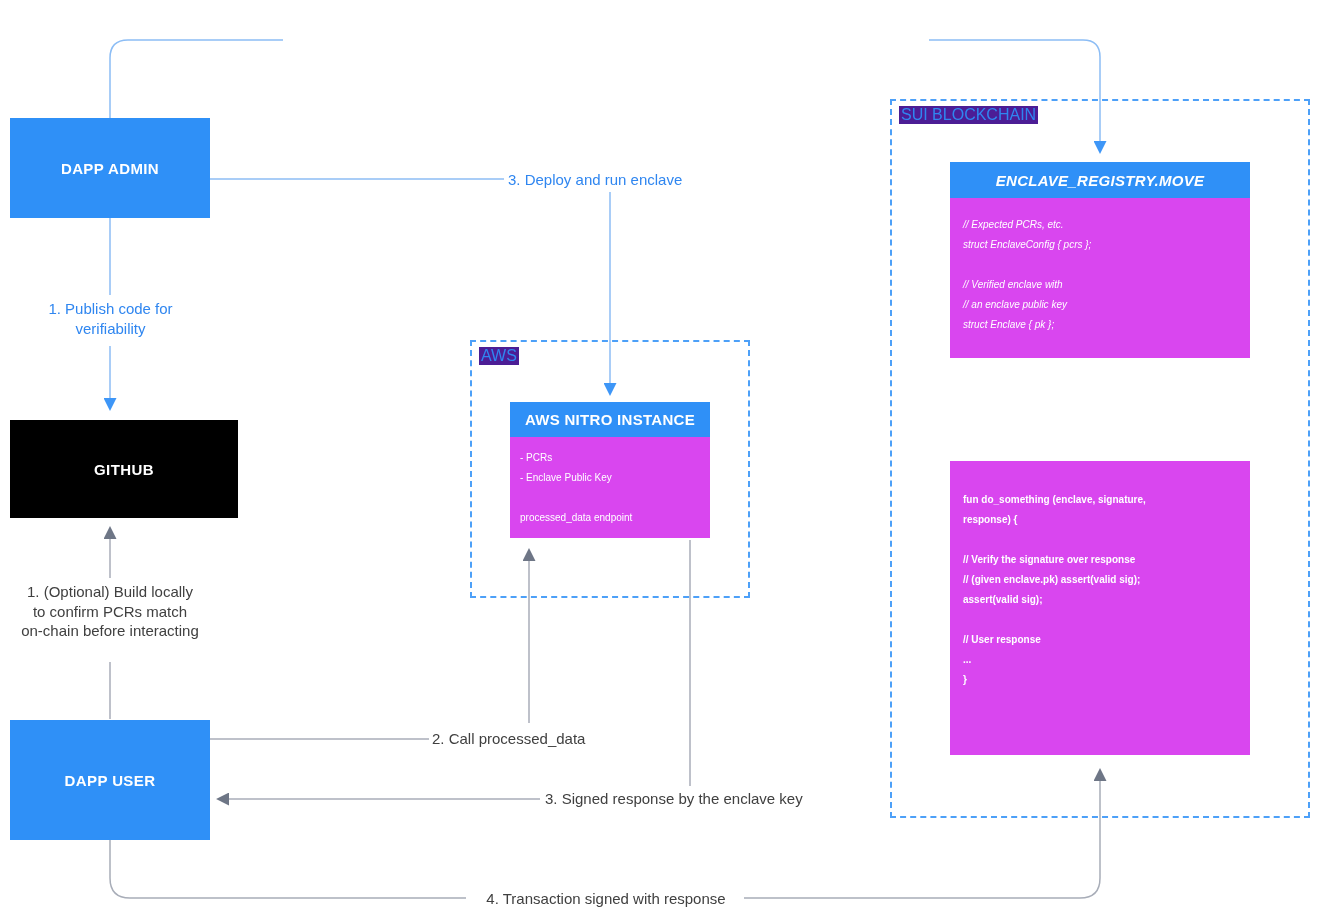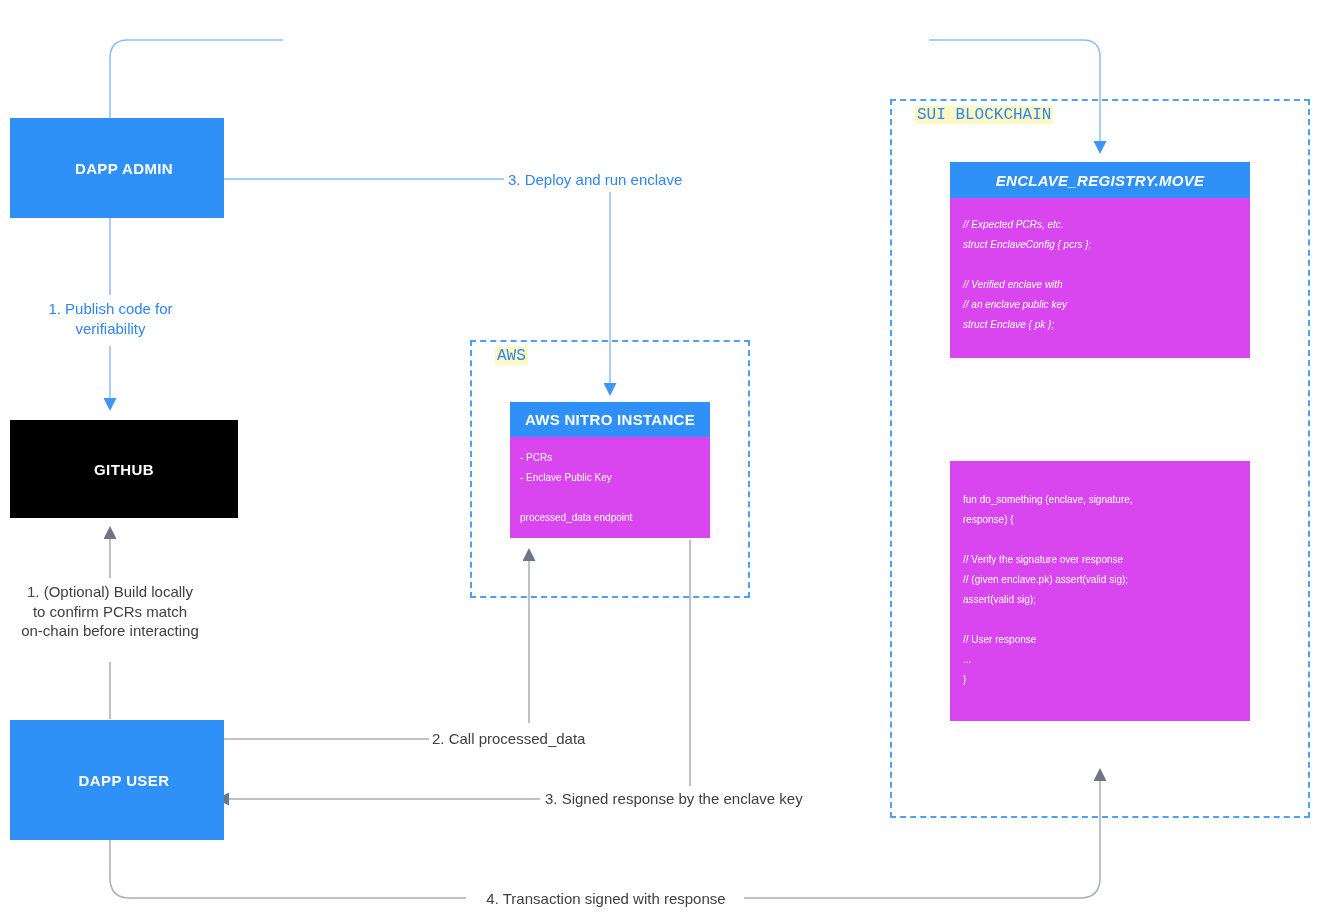--- a/index.html
+++ b/index.html
@@ -7,54 +7,54 @@
     position:relative;width:1320px;height:918px;background:#ffffff;
     font-family:"Liberation Sans",sans-serif;overflow:hidden;
   }
   .connectors{position:absolute;left:0;top:0;width:1320px;height:918px;}
 
   
   .solid-node{
     position:absolute;display:flex;align-items:center;justify-content:center;
     color:#ffffff;font-size:15px;font-weight:bold;letter-spacing:.4px;
   }
-  .blue-node{background:#2f90f7;padding-left:14px;}
+  .blue-node{background:#2f90f7;}
   .black-node{background:#000000;}
   #dapp-admin{left:10px;top:118px;width:200px;height:100px;}
   #github{left:10px;top:420px;width:228px;height:98px;}
   #dapp-user{left:10px;top:720px;width:200px;height:120px;}
 
   
   .group{position:absolute;border:2px dashed #4da0f8;box-sizing:border-box;}
   #aws-group{left:470px;top:340px;width:280px;height:258px;}
   #sui-group{left:890px;top:99px;width:420px;height:719px;}
   .group-label{
-    position:absolute;left:23px;top:5px;color:#2f86f0;font-size:16px;
-    background:#fef9c3;padding:0 2px;white-space:nowrap;font-family:Liberation Mono, monospace;
+    position:absolute;left:7px;top:5px;color:#2f86f0;font-size:16px;
+    background:#4c1d95;padding:0 2px;white-space:nowrap;
   }
 
   
   .code-box{position:absolute;}
   .code-head{
     background:#2f90f7;color:#fff;display:flex;align-items:center;justify-content:center;
     font-size:15px;font-weight:bold;letter-spacing:.3px;
   }
   .code-body{
     background:#d946ef;color:#fff;font-size:10px;line-height:20px;
     white-space:pre-line;box-sizing:border-box;
   }
   #aws-nitro{left:510px;top:402px;width:200px;}
   #aws-nitro .code-head{height:35px;}
   #aws-nitro .code-body{height:101px;padding:11px 10px 0;}
   #enclave-registry{left:950px;top:162px;width:300px;font-style:italic;}
   #enclave-registry .code-head{height:36px;}
   #enclave-registry .code-body{height:160px;padding:17px 13px 0;}
   #your-dapp{left:950px;top:461px;width:300px;}
   #your-dapp .code-head{height:36px;}
-  #your-dapp .code-body{height:260px;padding:29px 13px 8px;}
+  #your-dapp .code-body{height:294px;padding:29px 13px 8px;font-weight:bold;}
 
   
   .lbl{position:absolute;font-size:15px;line-height:19.5px;background:#ffffff;}
   .lbl.blue{color:#2f86f0;}
   .lbl.gray{color:#404040;}
   #lbl-top{left:285px;top:10px;width:642px;text-align:center;}
   #lbl-publish{left:38px;top:299px;width:145px;text-align:center;}
   #lbl-deploy{left:508px;top:170px;white-space:nowrap;}
   #lbl-build{left:20px;top:582px;width:180px;text-align:center;}
   #lbl-call{left:432px;top:729px;white-space:nowrap;}

